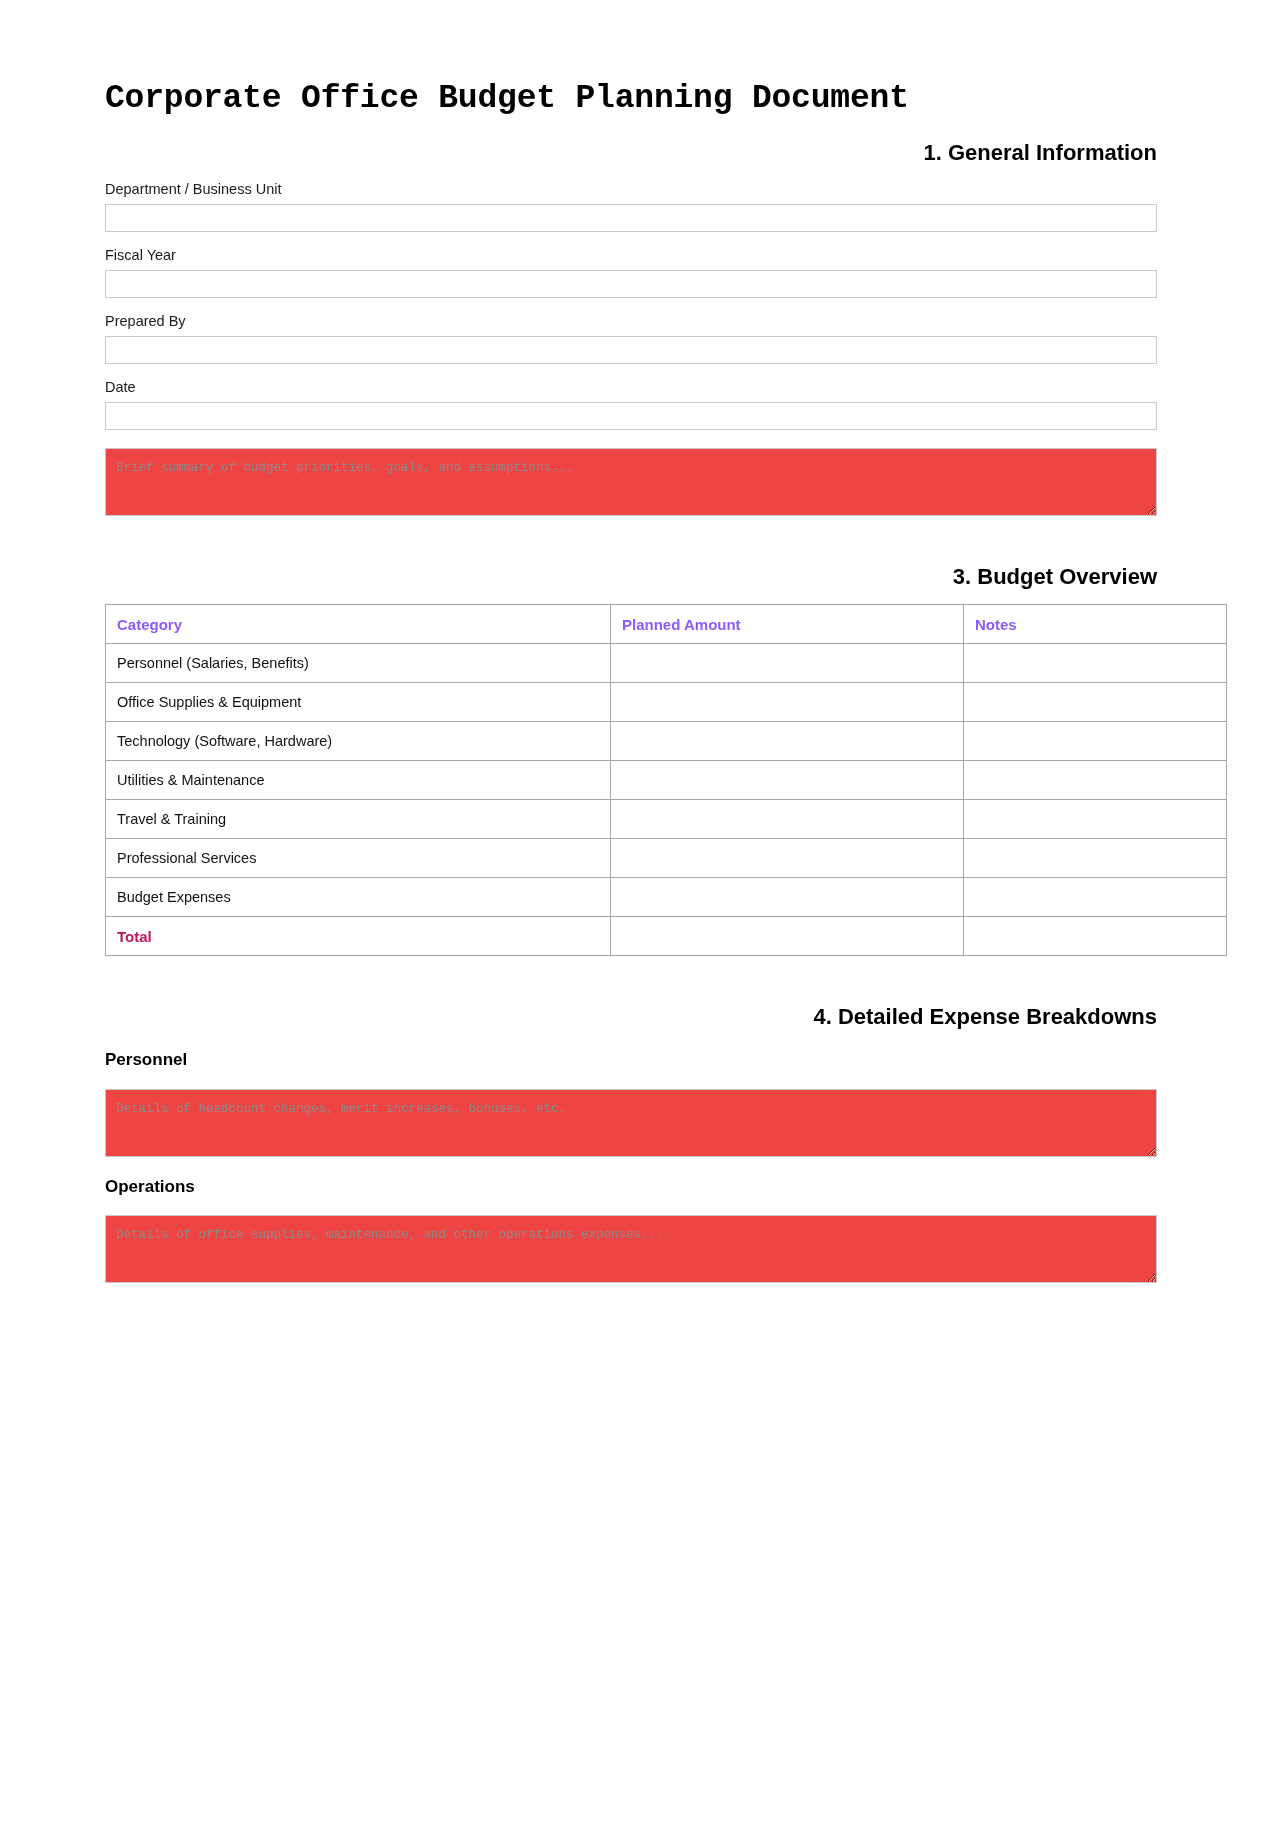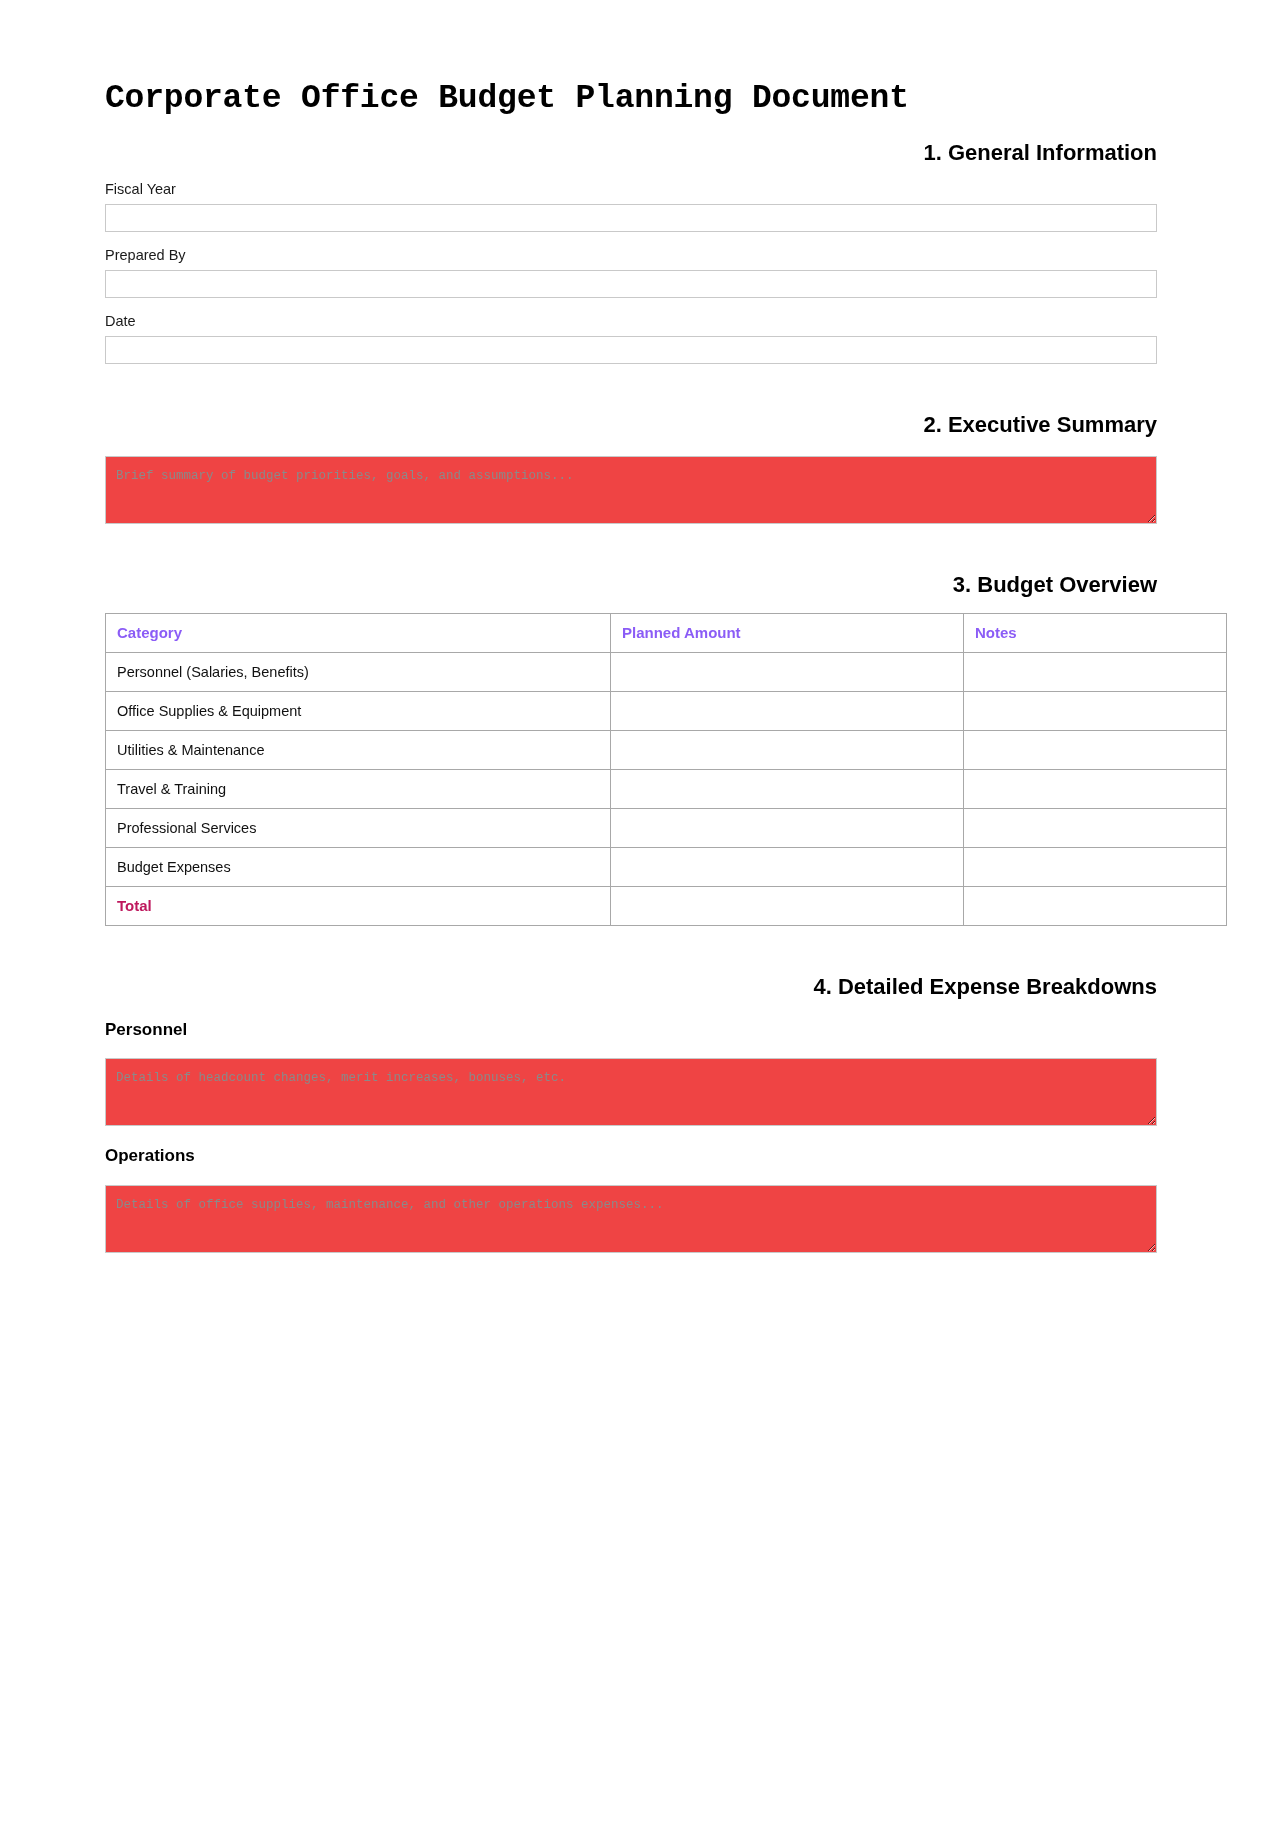--- a/index.html
+++ b/index.html
@@ -157,37 +157,40 @@
 </style>
 </head>
 <body>
 
 <div class="page">
 
   <h1 class="doc-title">Corporate Office Budget Planning Document</h1>
 
   <h2 class="section-heading">1. General Information</h2>
 
+  <div class="field-block">
+    <label class="field-label">Department / Business Unit</label>
+    <input class="text-input" type="text" value="" style="">
+  </div>
 
   <div class="field-block">
     <label class="field-label">Fiscal Year</label>
     <input class="text-input" type="text" value="" style="">
   </div>
 
   <div class="field-block">
     <label class="field-label">Prepared By</label>
     <input class="text-input" type="text" value="" style="">
   </div>
 
   <div class="field-block">
     <label class="field-label">Date</label>
     <input class="text-input" type="text" value="" style="">
   </div>
 
-  <h2 class="section-heading spaced">2. Executive Summary</h2>
 
   <textarea class="text-area" placeholder="Brief summary of budget priorities, goals, and assumptions..." style=""></textarea>
 
   <h2 class="section-heading spaced">3. Budget Overview</h2>
 
   <table class="budget-table">
     <thead>
       <tr>
         <th class="col-category">Category</th>
         <th class="col-amount">Planned Amount</th>
@@ -199,20 +202,25 @@
         <td>Personnel (Salaries, Benefits)</td>
         <td></td>
         <td></td>
       </tr>
       <tr>
         <td>Office Supplies &amp; Equipment</td>
         <td></td>
         <td></td>
       </tr>
       <tr>
+        <td>Technology (Software, Hardware)</td>
+        <td></td>
+        <td></td>
+      </tr>
+      <tr>
         <td>Utilities &amp; Maintenance</td>
         <td></td>
         <td></td>
       </tr>
       <tr>
         <td>Travel &amp; Training</td>
         <td></td>
         <td></td>
       </tr>
       <tr>

